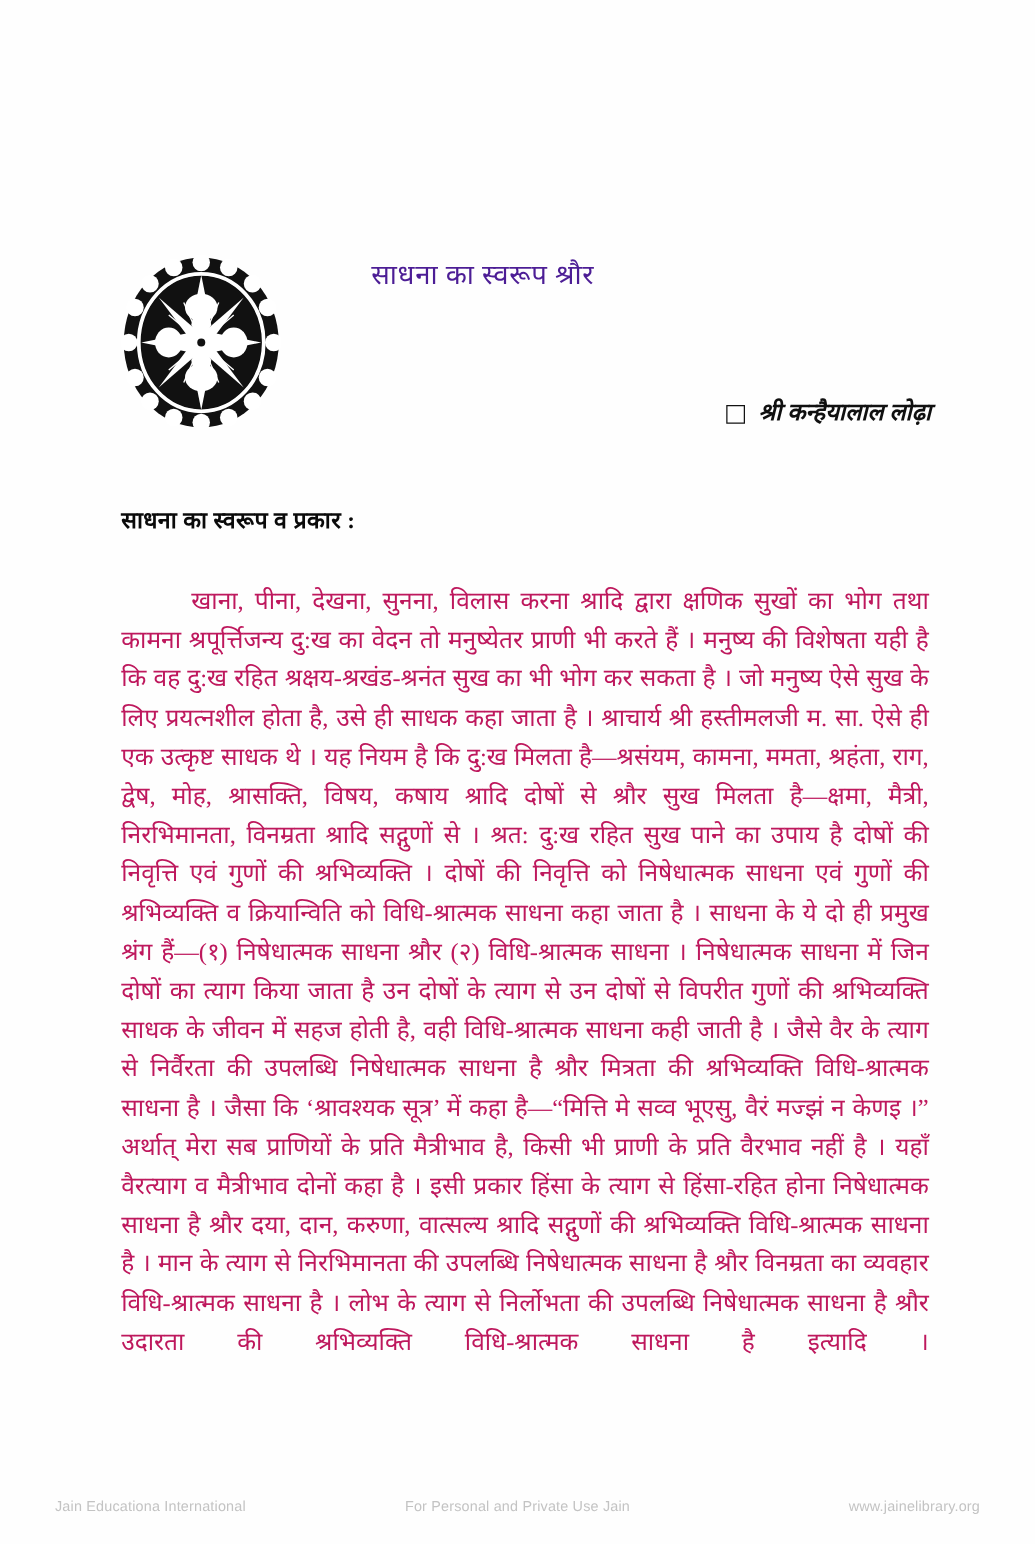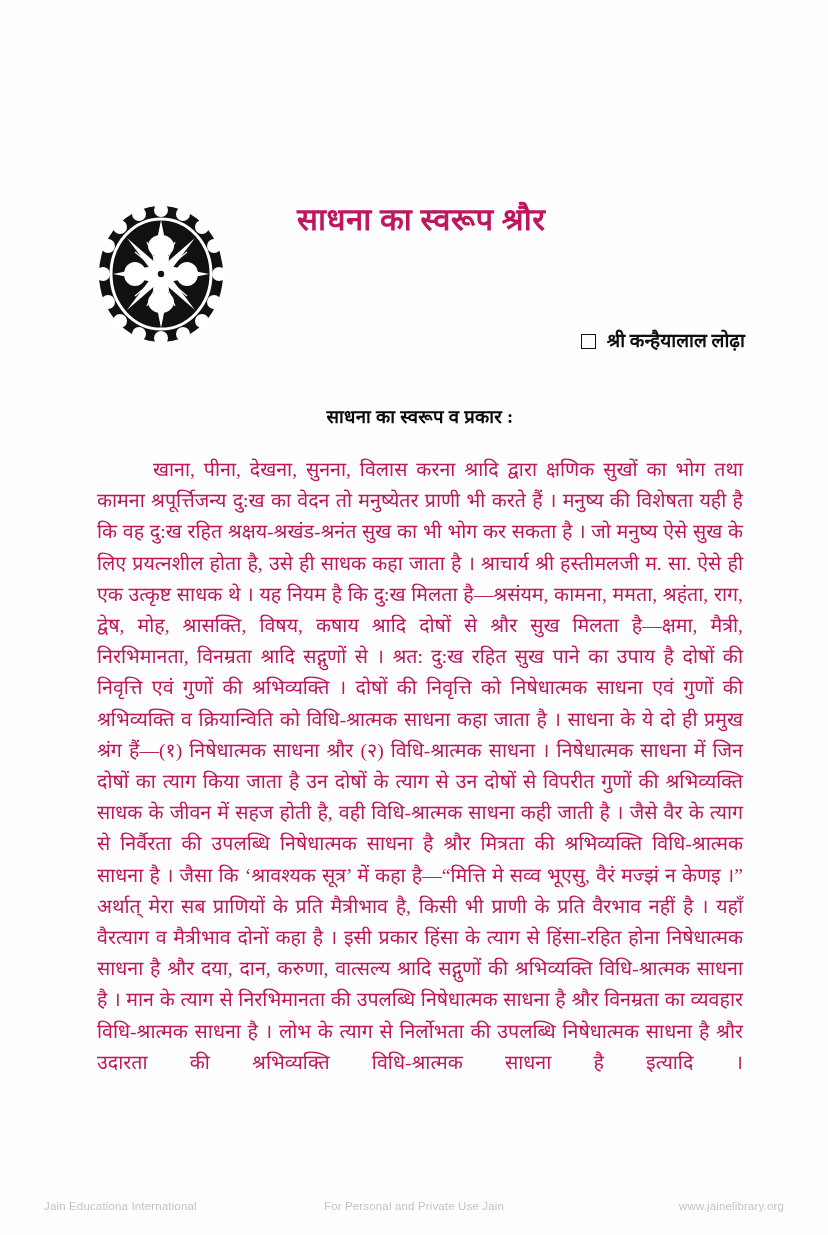--- a/index.html
+++ b/index.html
@@ -43,40 +43,41 @@
   .emblem svg { display: block; width: 128px; height: 140px; }
 
   .title-block {
     position: absolute;
     left: 200px;
     top: 0px;
     width: 448px;
   }
   .title-line {
     font-family: "Liberation Serif", "DejaVu Serif", serif;
-    font-weight: bold;
-    font-size: 31px;
+    font-weight: normal;
+    font-size: 22px;
     line-height: 47px;
     letter-spacing: 0.5px;
-    color: #be185d;
+    color: #4c1d95;
     white-space: nowrap;
   }
 
   .byline {
     position: absolute;
     right: 0px;
-    top: 133px;
+    top: 123px;
     display: flex;
     align-items: center;
     gap: 11px;
     font-weight: bold;
     font-size: 19px;
     line-height: 24px;
     color: #101010;
     white-space: nowrap;
+    font-style: italic;
   }
   .byline-box {
     display: inline-block;
     width: 13px;
     height: 13px;
     border: 1.6px solid #121212;
     background: transparent;
     flex: 0 0 auto;
   }
 
@@ -86,23 +87,22 @@
     left: 97px;
     top: 404px;
     width: 646px;
   }
 
   .section-heading {
     font-weight: bold;
     font-size: 18.5px;
     line-height: 26px;
     letter-spacing: 0.3px;
-    margin: 0 0 24px 0;
+    margin: 0 0 36px 0;
     color: #0a0a0a;
-    text-align: center;
   }
 
   .para {
     margin: 0;
     font-size: 19.6px;
     line-height: 31.2px;
     color: #be185d;
     text-align: justify;
     text-justify: inter-word;
     word-spacing: 0.6px;

